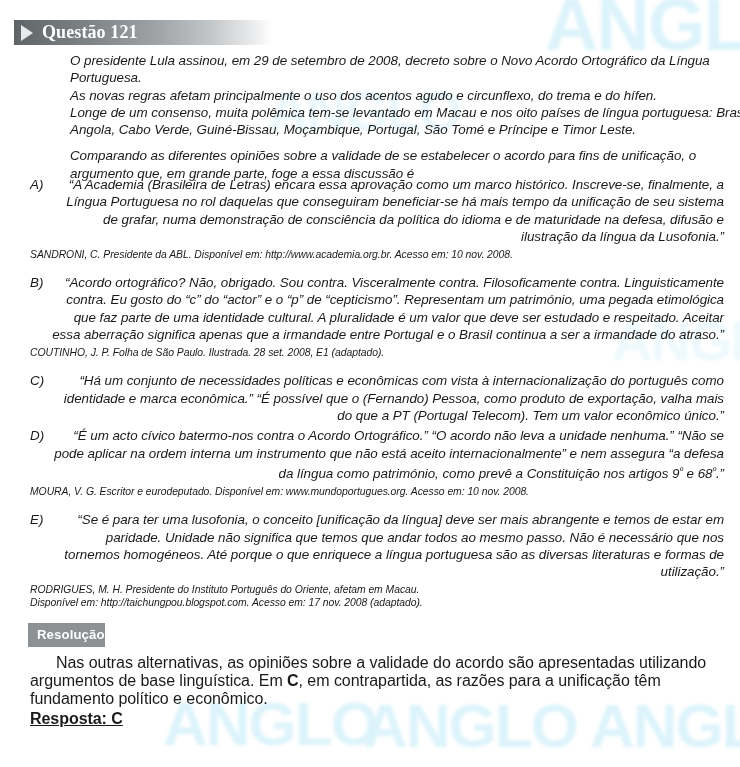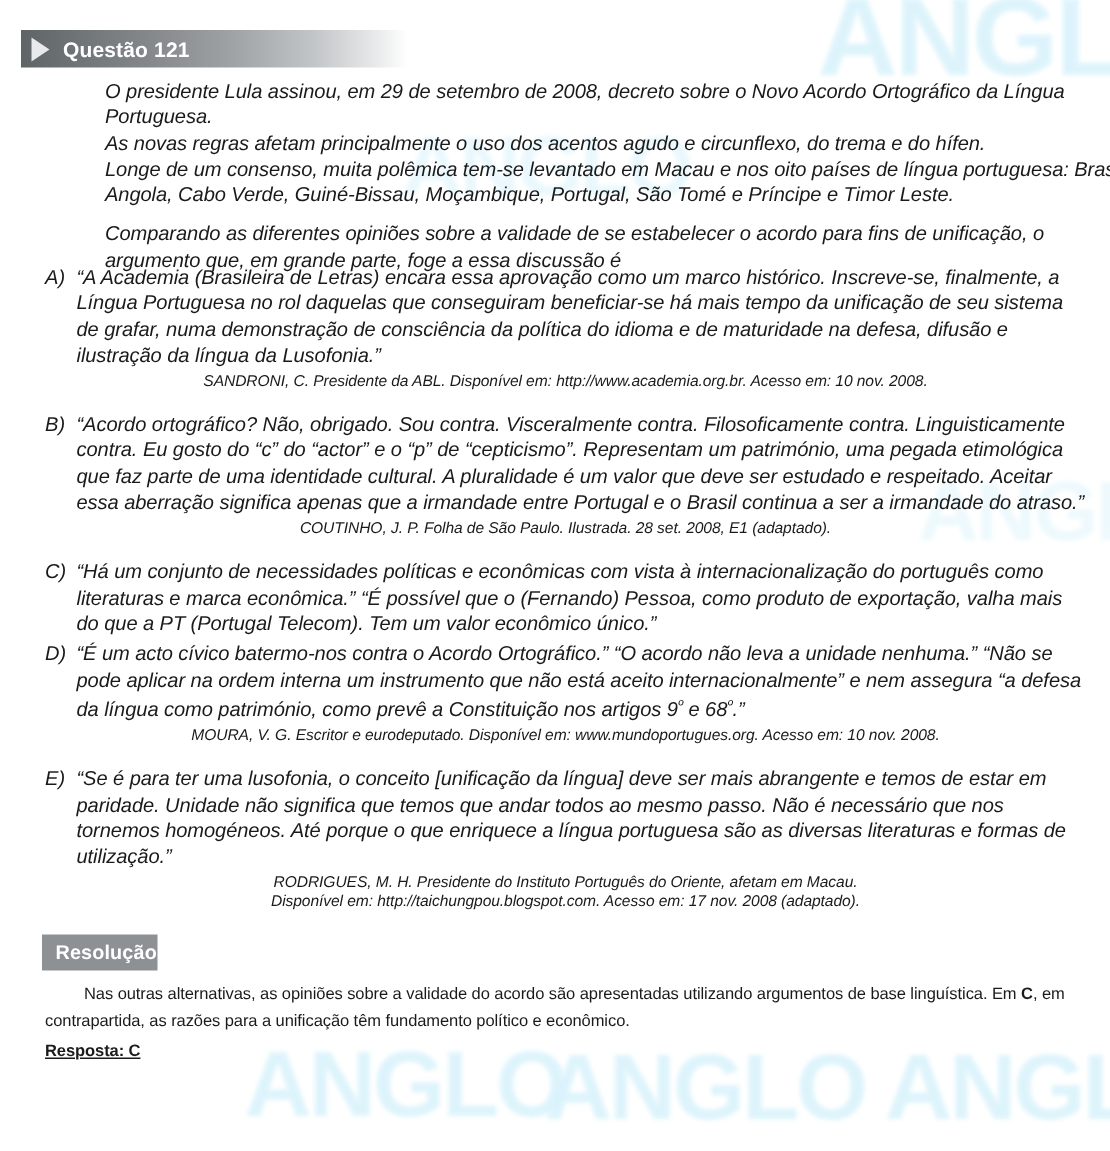--- a/index.html
+++ b/index.html
@@ -71,26 +71,26 @@
   .q-header .tri {
     width: 0;
     height: 0;
     border-top: 8px solid transparent;
     border-bottom: 8px solid transparent;
     border-left: 12px solid #e7e9ea;
     margin-right: 9px;
     flex: none;
   }
   .q-header .q-title {
-    font-size: 14px;
+    font-size: 18px;
     font-weight: 700;
     color: #ffffff;
     letter-spacing: .1px;
     white-space: nowrap;
-    font-family: Liberation Sans, sans-serif;
+    font-family: Liberation Serif, serif;
   }
 
   
   .stem {
     position: absolute;
     left: 30px;
     top: 52px;
     width: 692px;
     margin-left: 40px;
   }
@@ -123,28 +123,28 @@
     font-size: 13.4px;
     line-height: 17.3px;
     font-family: "Liberation Sans", sans-serif;
   }
   .option .otext {
     flex: 1;
     font-style: italic;
     font-size: 13.4px;
     line-height: 17.3px;
     letter-spacing: -0.05px;
-    text-align: left;
+    text-align: right;
     font-family: "Liberation Sans", "DejaVu Sans", sans-serif;
   }
   .source {
     font-style: italic;
     font-size: 10.4px;
     line-height: 13px;
-    text-align: center;
+    text-align: left;
     margin-top: 1px;
     margin-bottom: 13px;
     letter-spacing: -0.05px;
     font-family: "Liberation Sans", "DejaVu Sans", sans-serif;
   }
   .source div { display:block; }
 
   
   .res-badge {
     position: absolute;
@@ -160,21 +160,21 @@
     letter-spacing: .1px;
   }
   .res-body {
     position: absolute;
     left: 30px;
     top: 654px;
     width: 694px;
   }
   .res-body p {
     margin: 0;
-    font-size: 11px;
+    font-size: 16px;
     line-height: 18px;
     letter-spacing: -0.05px;
     font-family: "Liberation Sans", "DejaVu Sans", sans-serif;
   }
   .res-body p.indent { text-indent: 26px; }
   .res-body .answer {
     font-weight: 700;
     margin-top: 2px;
     text-decoration: underline;
   }
@@ -225,21 +225,21 @@
         <span class="otext">“Acordo ortográfico? Não, obrigado. Sou contra. Visceralmente contra. Filosoficamente contra. Linguisticamente contra. Eu gosto do “c” do “actor” e o “p” de “cepticismo”. Representam um património, uma pegada etimológica que faz parte de uma identidade cultural. A pluralidade é um valor que deve ser estudado e respeitado. Aceitar essa aberração significa apenas que a irmandade entre Portugal e o Brasil continua a ser a irmandade do atraso.”</span>
       </div>
       <div class="source">
         <div>COUTINHO, J. P. Folha de São Paulo. Ilustrada. 28 set. 2008, E1 (adaptado).</div>
       </div>
     </div>
 
     <div>
       <div class="option">
         <span class="letter">C)</span>
-        <span class="otext">“Há um conjunto de necessidades políticas e econômicas com vista à internacionalização do português como literaturas e marca econômica.” “É possível que o (Fernando) Pessoa, como produto de exportação, valha mais do que a PT (Portugal Telecom). Tem um valor econômico único.”</span>
+        <span class="otext">“Há um conjunto de necessidades políticas e econômicas com vista à internacionalização do português como identidade e marca econômica.” “É possível que o (Fernando) Pessoa, como produto de exportação, valha mais do que a PT (Portugal Telecom). Tem um valor econômico único.”</span>
       </div>
     </div>
 
     <div>
       <div class="option">
         <span class="letter">D)</span>
         <span class="otext">“É um acto cívico batermo-nos contra o Acordo Ortográfico.” “O acordo não leva a unidade nenhuma.” “Não se pode aplicar na ordem interna um instrumento que não está aceito internacionalmente” e nem assegura “a defesa da língua como património, como prevê a Constituição nos artigos 9<sup class="ord">º</sup> e 68<sup class="ord">º</sup>.”</span>
       </div>
       <div class="source">
         <div>MOURA, V. G. Escritor e eurodeputado. Disponível em: www.mundoportugues.org. Acesso em: 10 nov. 2008.</div>

